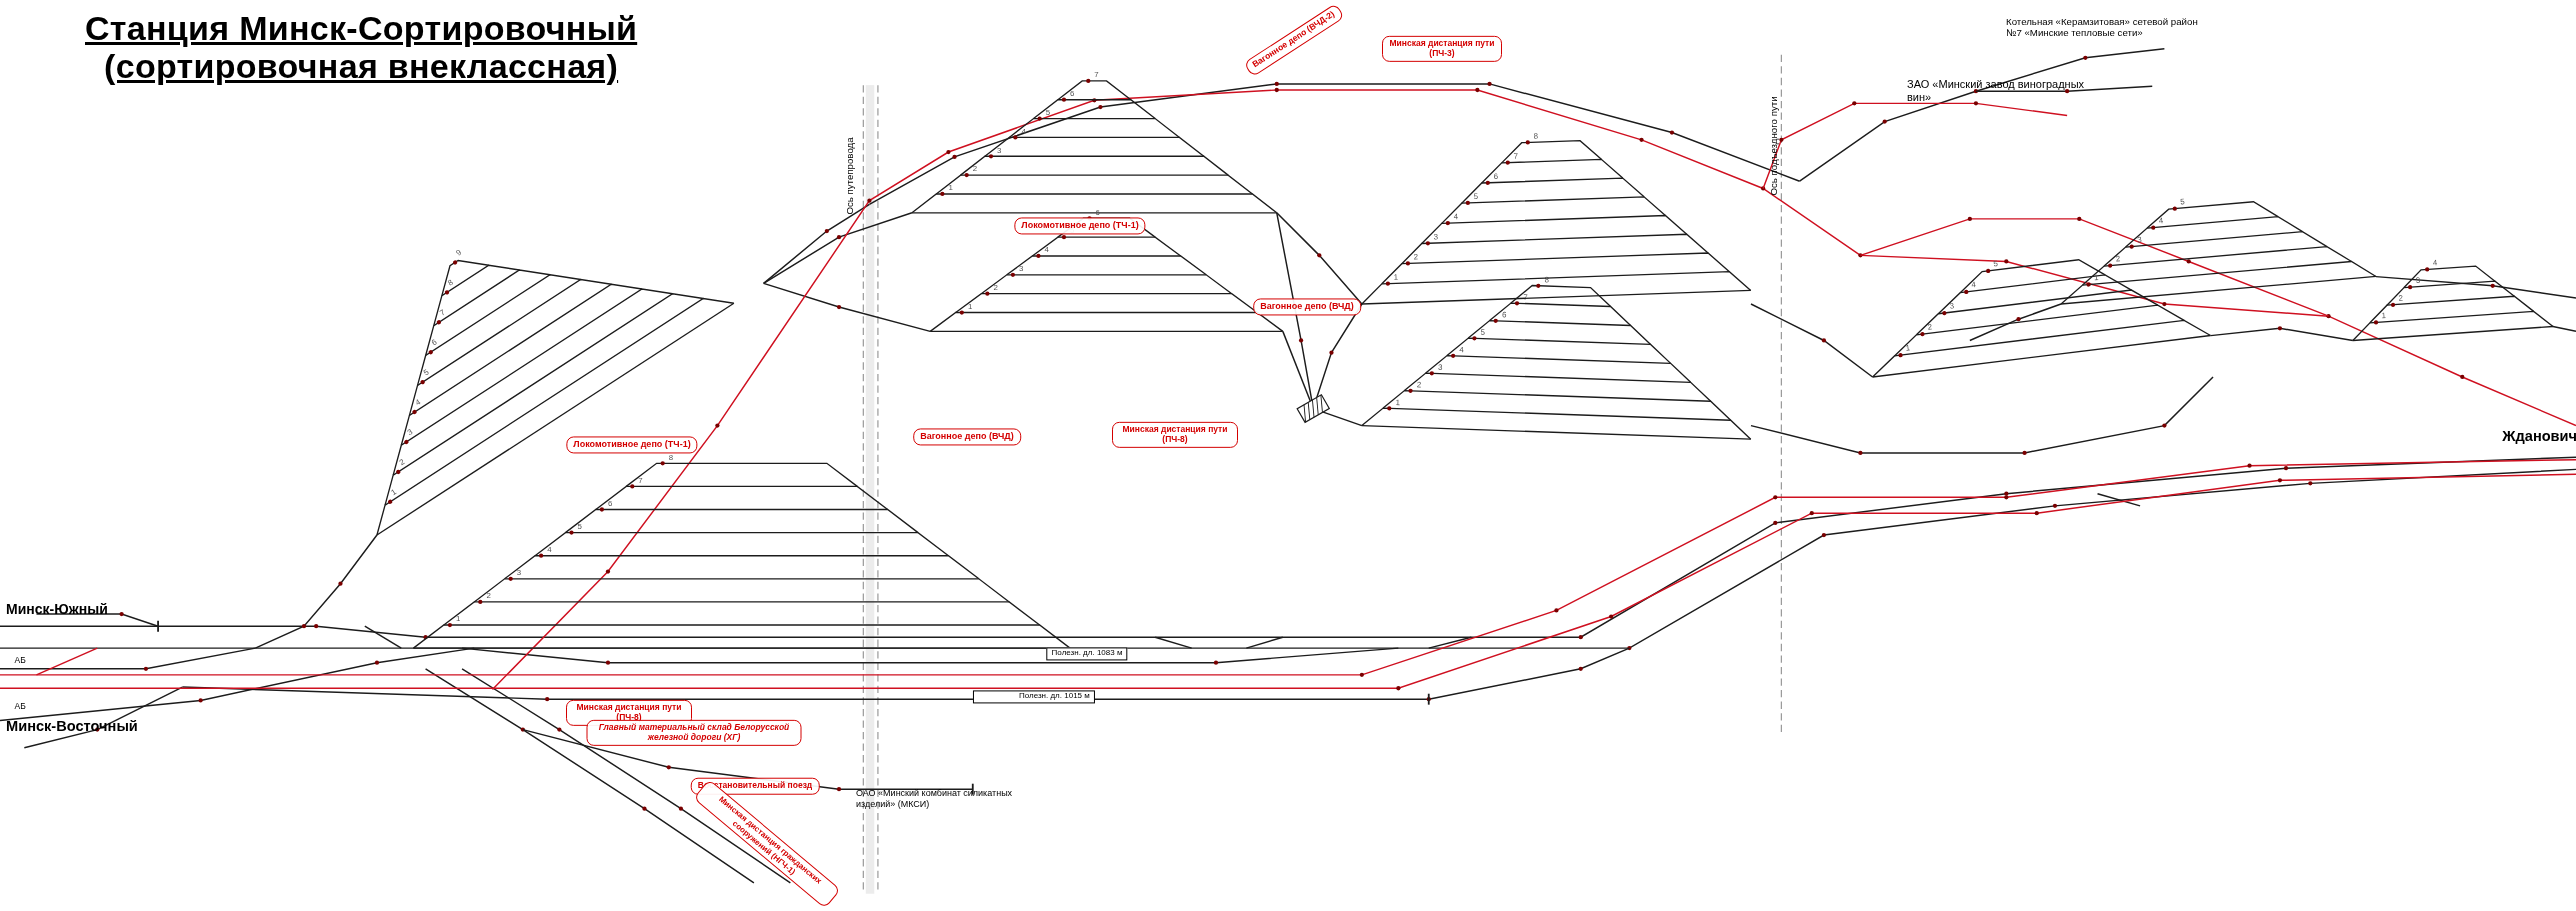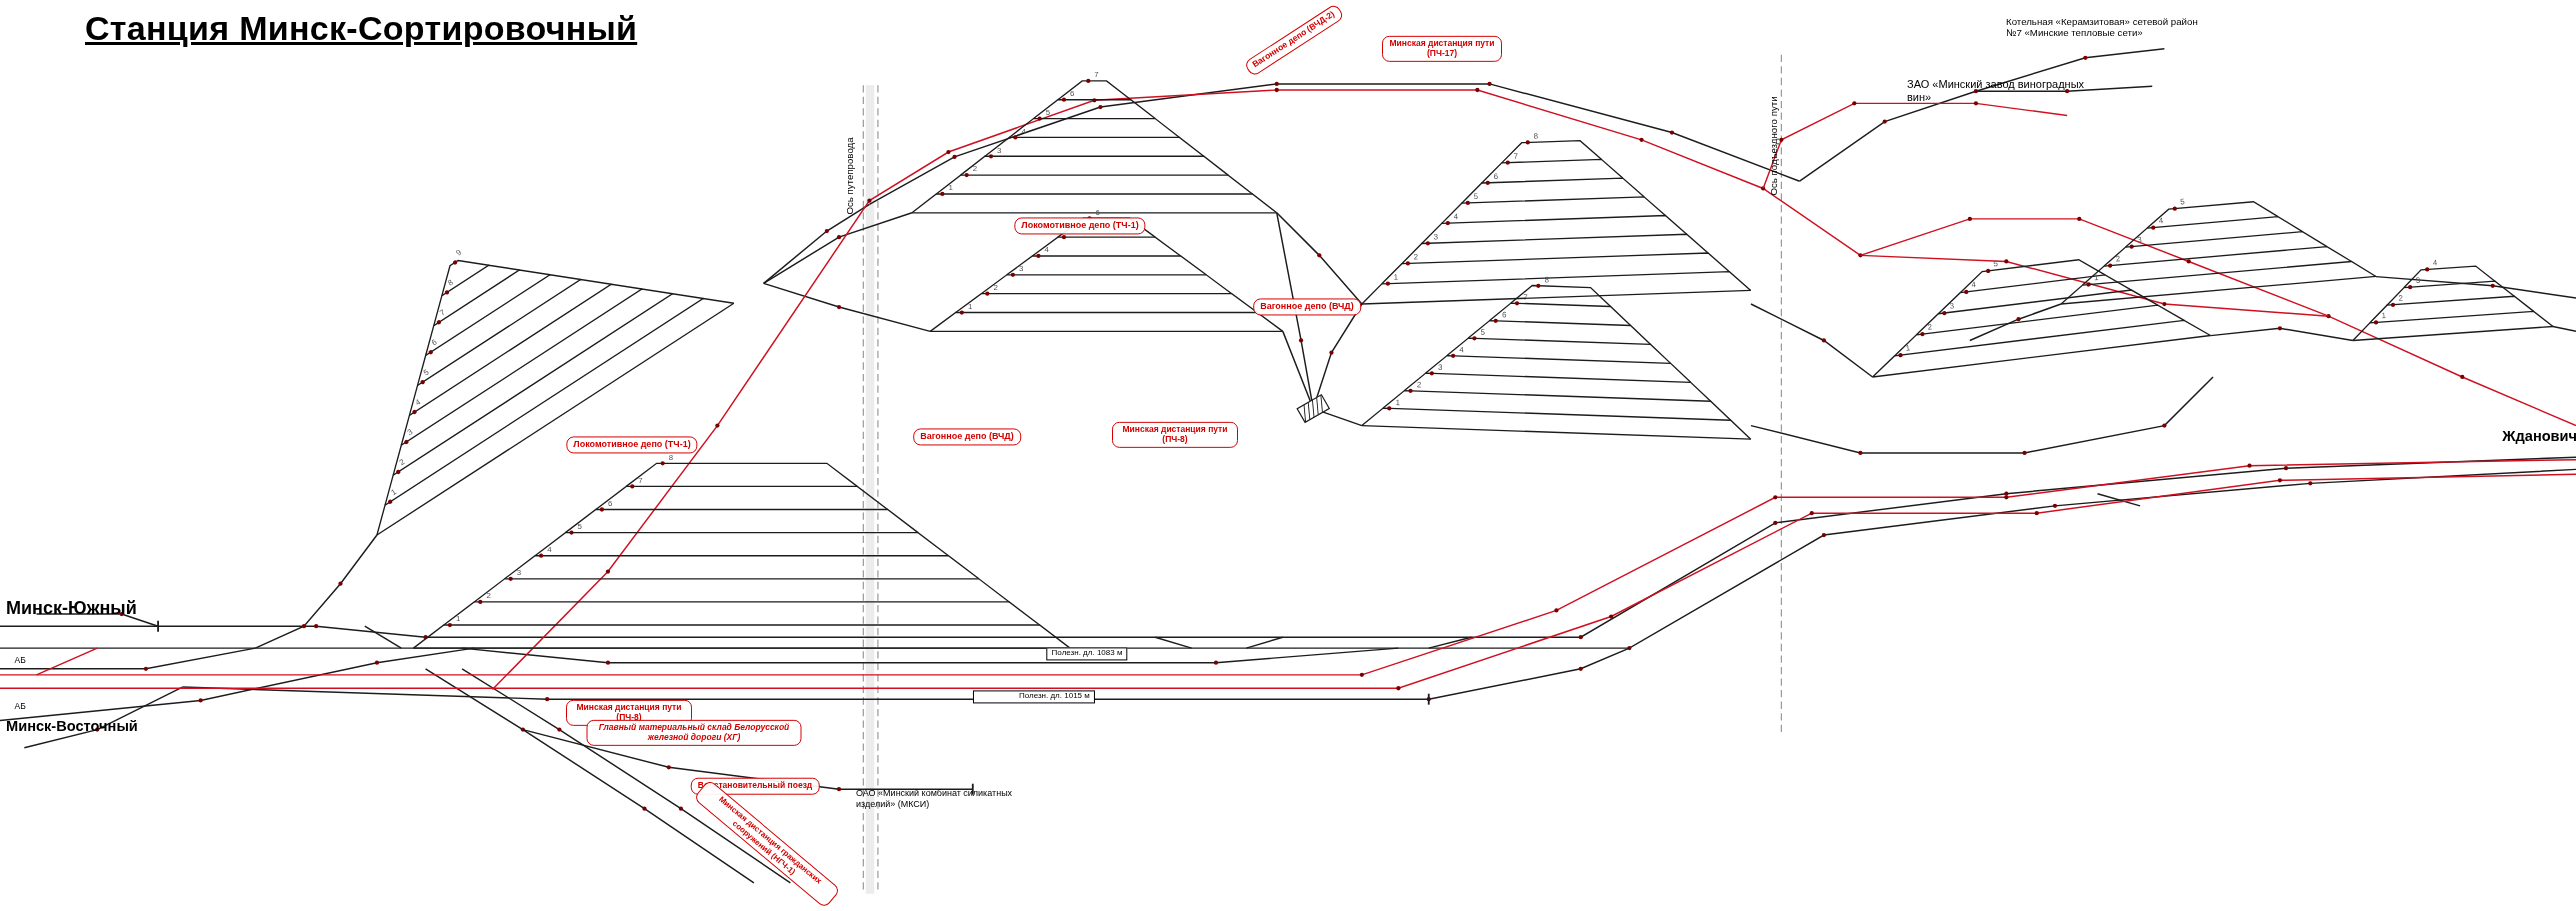--- a/index.html
+++ b/index.html
@@ -361,34 +361,35 @@
         <line x1="2" y1="13" x2="14" y2="-13" stroke="#1c1c1c" stroke-width="1.5"></line>
         <line x1="10" y1="13" x2="22" y2="-13" stroke="#1c1c1c" stroke-width="1.5"></line>
       </g>
       <polyline points="1600,1289 1600,1307" fill="none" stroke="#1c1c1c" stroke-width="3"></polyline>
       <polyline points="2350,1141 2350,1159" fill="none" stroke="#1c1c1c" stroke-width="3"></polyline>
       <polyline points="260,1021 260,1039" fill="none" stroke="#1c1c1c" stroke-width="3"></polyline>
     </svg>
 
   <div class="title">
     <div>Станция Минск-Сортировочный</div>
+    <div>(сортировочная внеклассная)</div>
   </div>
 
 <div class="redbox" style="left: 1080px; top: 226px; font-size: 9px; transform: translate(-50%, -50%);">Локомотивное депо (ТЧ-1)</div>
     <div class="redbox" style="left: 1307px; top: 307px; font-size: 9px; transform: translate(-50%, -50%);">Вагонное депо (ВЧД)</div>
     <div class="redbox" style="left: 967px; top: 437px; font-size: 9px; transform: translate(-50%, -50%);">Вагонное депо (ВЧД)</div>
     <div class="redbox wrap" style="left: 1175px; top: 435px; font-size: 8.5px; width: 112px; transform: translate(-50%, -50%);">Минская дистанция пути (ПЧ-8)</div>
     <div class="redbox" style="left: 632px; top: 445px; font-size: 9px; transform: translate(-50%, -50%);">Локомотивное депо (ТЧ-1)</div>
     <div class="redbox wrap" style="left: 629px; top: 713px; font-size: 8.5px; width: 112px; transform: translate(-50%, -50%);">Минская дистанция пути (ПЧ-8)</div>
     <div class="redbox wrap" style="left: 694px; top: 733px; font-size: 8.5px; width: 201px; transform: translate(-50%, -50%); font-style: italic;">Главный материальный склад Белорусской железной дороги (ХГ)</div>
     <div class="redbox" style="left: 755px; top: 786px; font-size: 8.5px; transform: translate(-50%, -50%);">Восстановительный поезд</div>
-    <div class="redbox wrap" style="left: 1442px; top: 49px; font-size: 8.5px; width: 106px; transform: translate(-50%, -50%);">Минская дистанция пути (ПЧ-17)</div>
+    <div class="redbox wrap" style="left: 1442px; top: 49px; font-size: 8.5px; width: 106px; transform: translate(-50%, -50%);">Минская дистанция пути (ПЧ-3)</div>
     <div class="redbox" style="left: 1294px; top: 40px; font-size: 8.5px; transform: translate(-50%, -50%) rotate(-33deg);">Вагонное депо (ВЧД-2)</div>
     <div class="redbox wrap" style="left: 767px; top: 844px; font-size: 8px; width: 158px; transform: translate(-50%, -50%) rotate(40deg);">Минская дистанция гражданских сооружений (НГЧ-1)</div>
-    <div class="lbl bold" style="left: 6px; top: 609px; font-size: 18px; transform: translate(0px, -50%);">Минск-Южный</div>
+    <div class="lbl bold" style="left: 6px; top: 609px; font-size: 14px; transform: translate(0px, -50%);">Минск-Южный</div>
     <div class="lbl bold" style="left: 6px; top: 727px; font-size: 14.6px; transform: translate(0px, -50%); text-align: center;">Минск-Восточный</div>
     <div class="lbl bold" style="left: 2571px; top: 437px; font-size: 14.6px; transform: translate(-100%, -50%); margin-left: 15px;">Ждановичи</div>
     <div class="lbl wrap" style="left: 2006px; top: 27px; font-size: 9.7px; width: 207px; transform: translate(0px, -50%);">Котельная «Керамзитовая» сетевой район №7 «Минские тепловые сети»</div>
     <div class="lbl wrap" style="left: 1907px; top: 91px; font-size: 11px; width: 182px; transform: translate(0px, -50%);">ЗАО «Минский завод виноградных вин»</div>
     <div class="lbl wrap" style="left: 856px; top: 799px; font-size: 9px; width: 182px; transform: translate(0px, -50%);">ОАО «Минский комбинат силикатных изделий» (МКСИ)</div>
     <div class="lbl" style="left: 14.6px; top: 660px; font-size: 8.5px; transform: translate(0px, -50%);">АБ</div>
     <div class="lbl" style="left: 14.6px; top: 706px; font-size: 8.5px; transform: translate(0px, -50%);">АБ</div>
     <div class="lbl" style="left: 850px; top: 176px; font-size: 9.7px; transform: translate(-50%, -50%) rotate(-90deg);">Ось путепровода</div>
     <div class="lbl" style="left: 1774px; top: 146px; font-size: 9.7px; transform: translate(-50%, -50%) rotate(-90deg);">Ось подъездного пути</div>
     <div class="framed" style="left: 1055px; top: 654px; font-size: 8px; transform: translate(-50%, -50%); margin-left: 32px;">Полезн. дл. 1083 м</div>

